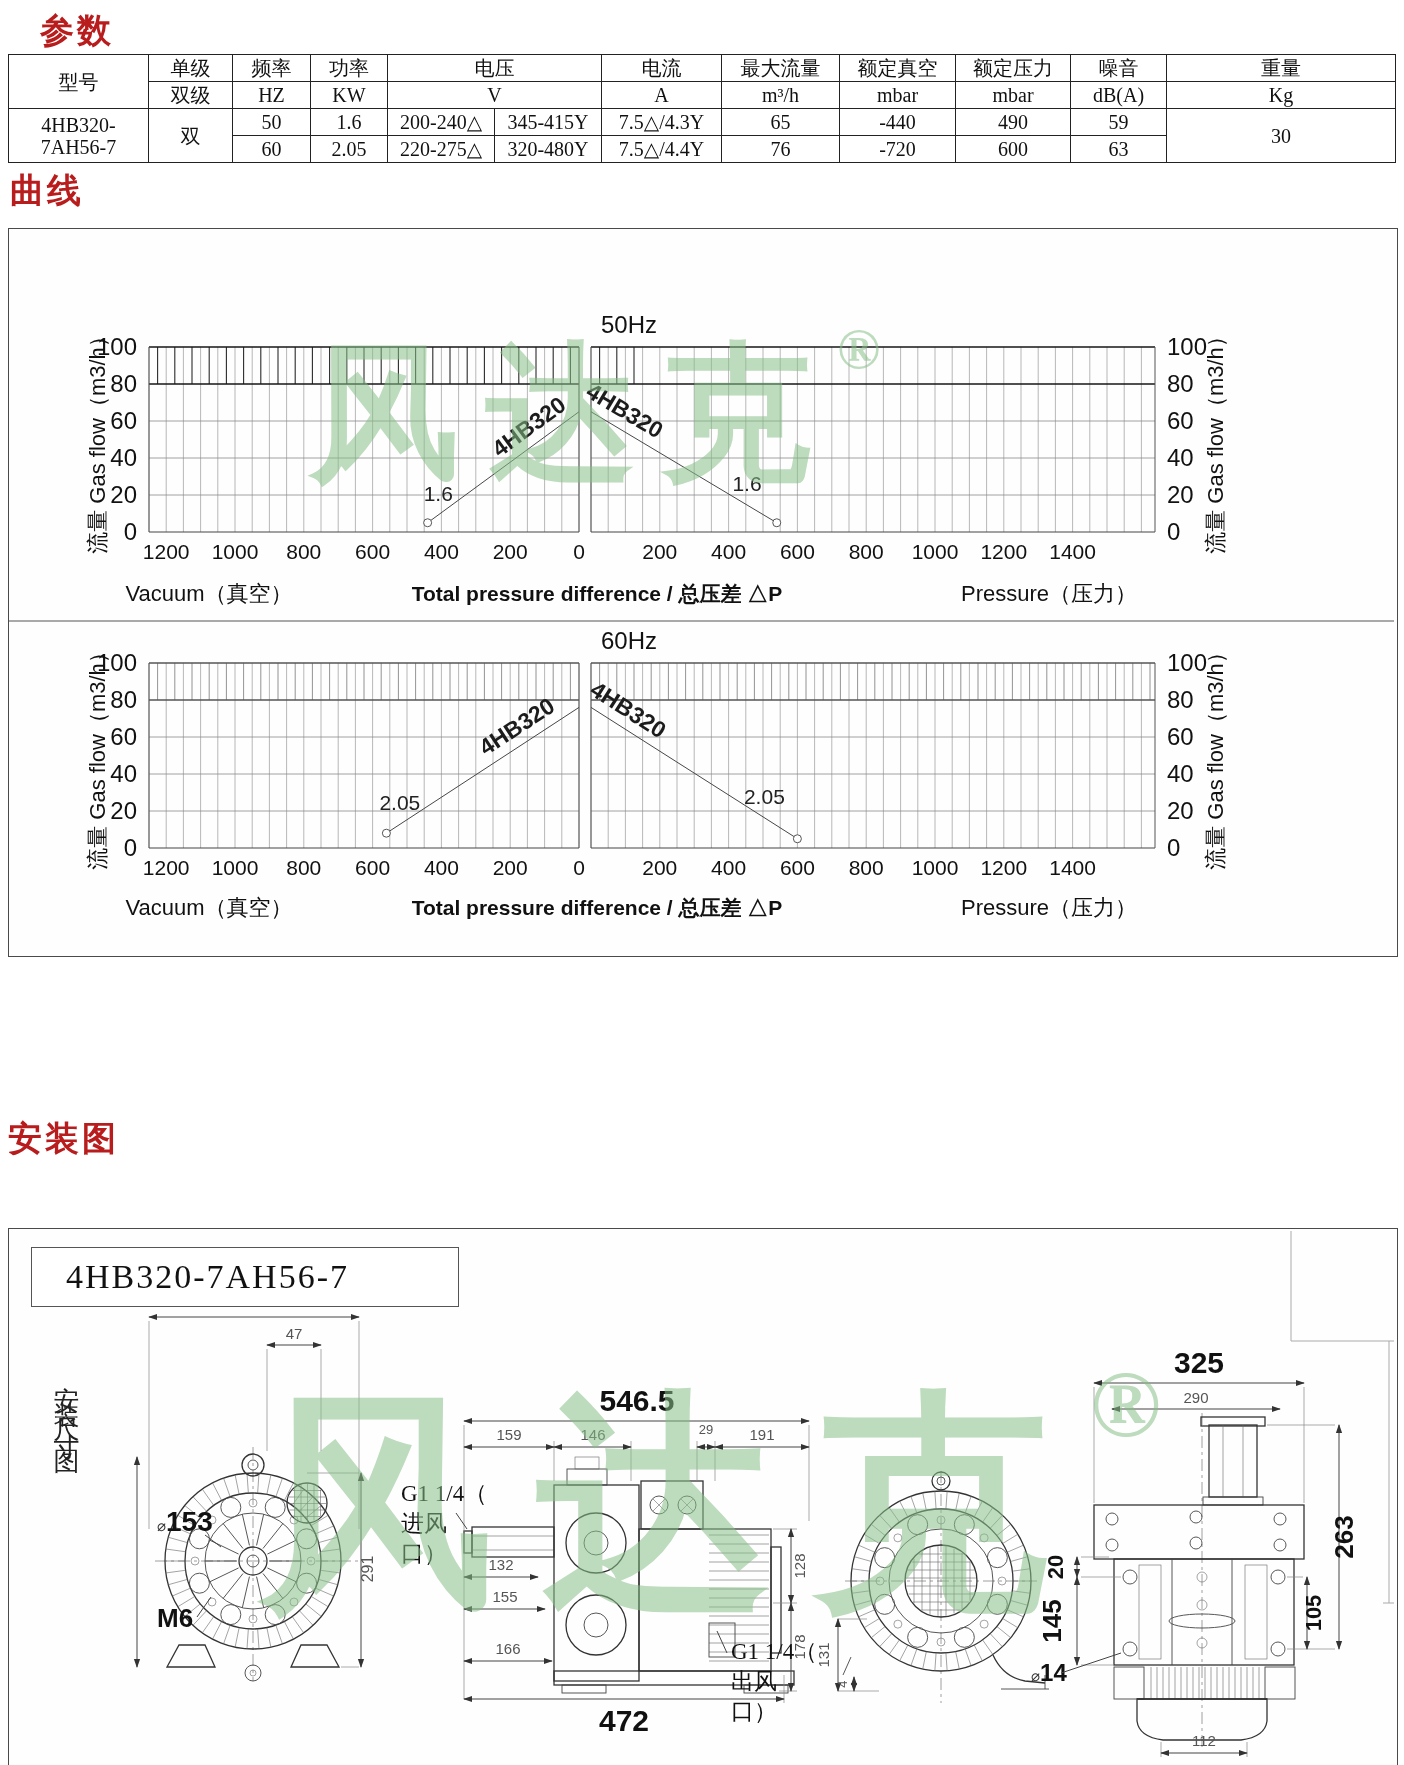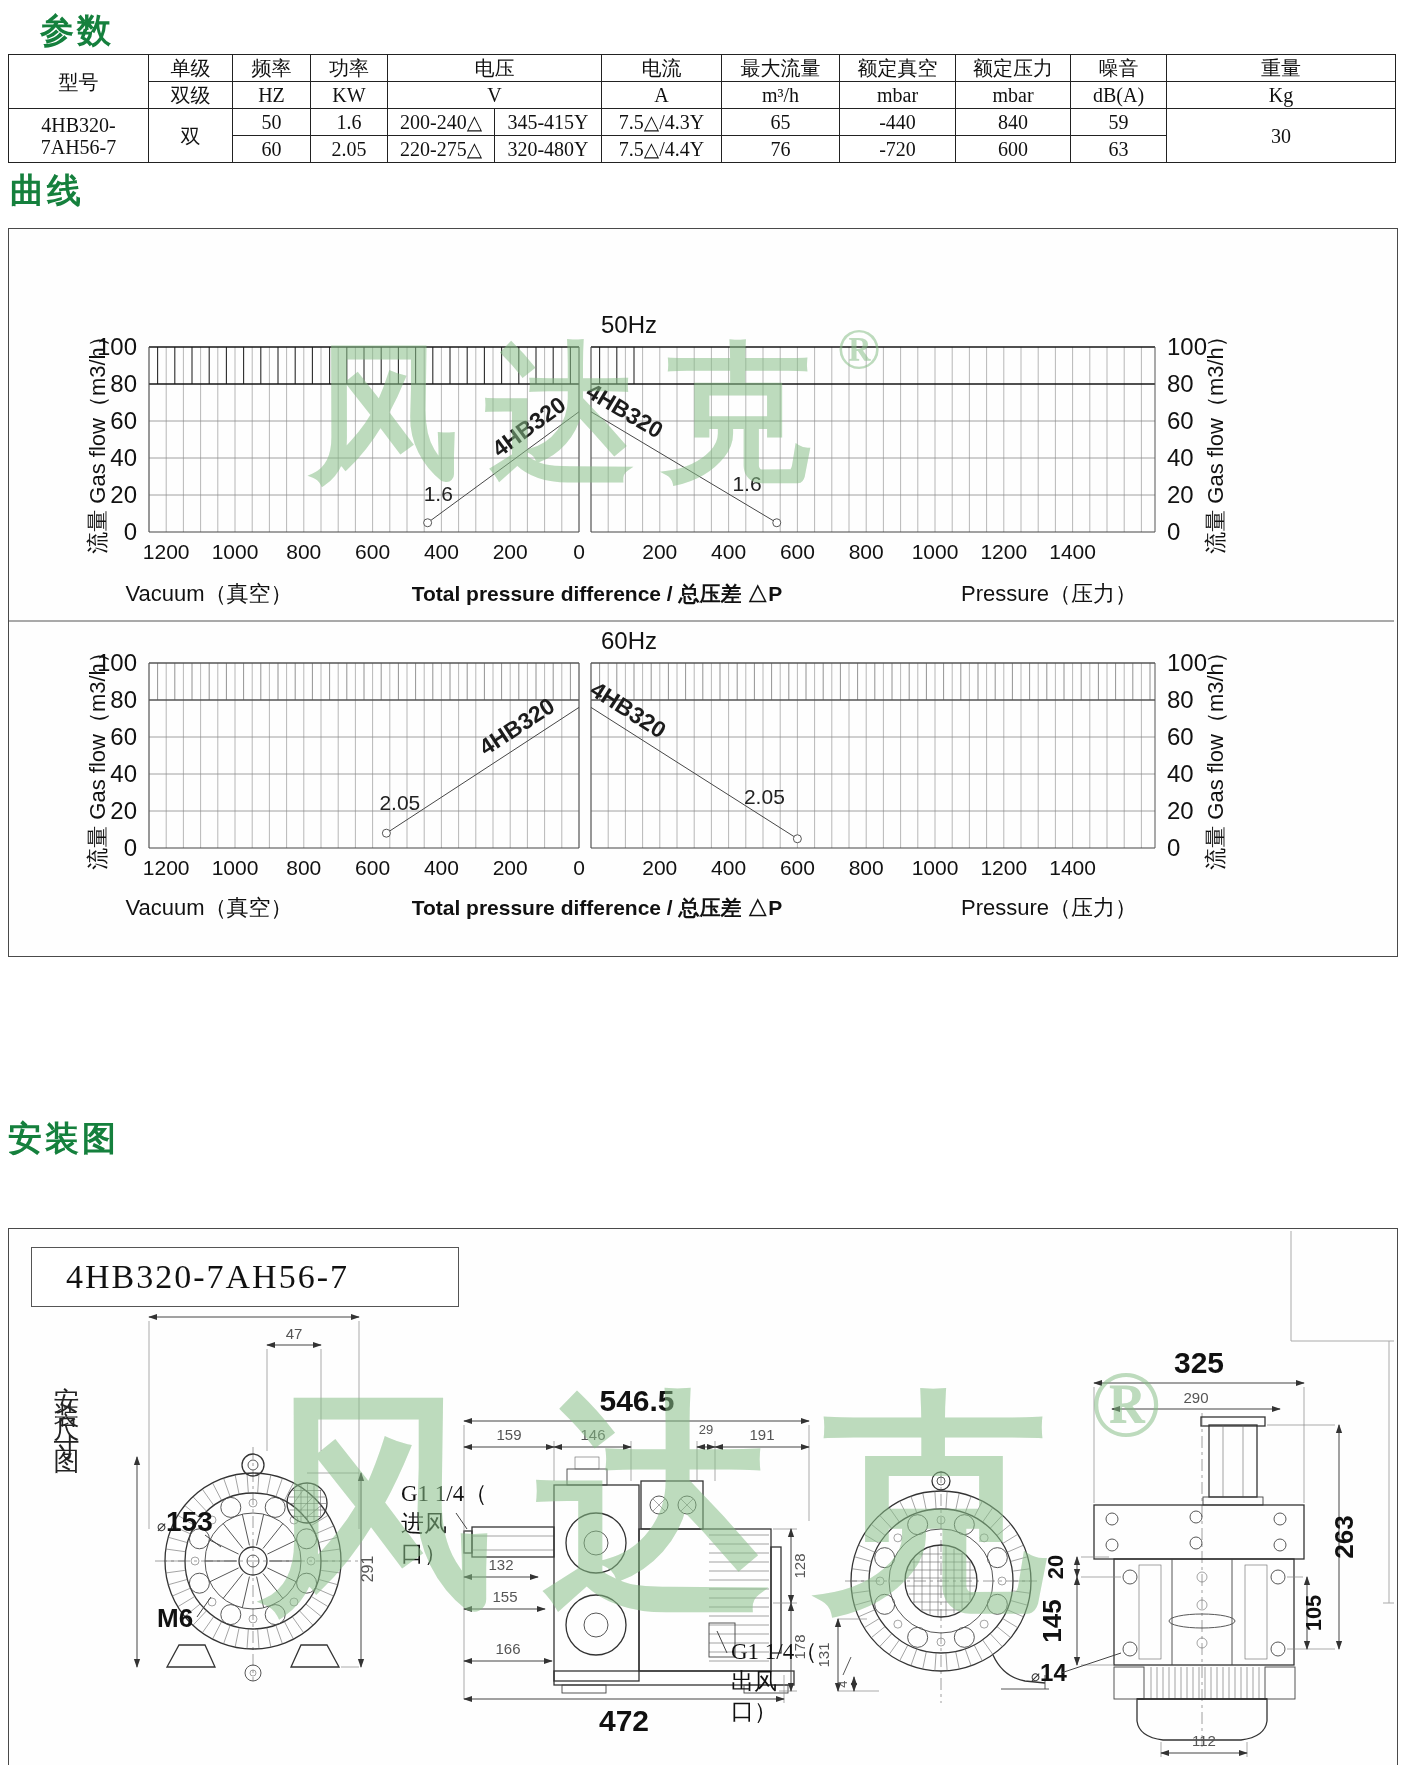--- a/index.html
+++ b/index.html
@@ -1,18 +1,18 @@
 <!DOCTYPE html>
 <html><head>
 <meta charset="utf-8">
 <style>
   html,body{margin:0;padding:0;background:#fff;}
   body{width:1404px;height:1765px;position:relative;font-family:"Liberation Serif",serif;color:#111;overflow:hidden;}
   .abs{position:absolute;}
-  .h1{font-size:34px;font-weight:600;letter-spacing:3px;color:#15803d;}
+  .h1{font-size:34px;font-weight:600;letter-spacing:3px;color:#b91c1c;}
   
   table.params{border-collapse:collapse;width:1388px;table-layout:fixed;}
   table.params td{border:1px solid #222;text-align:center;vertical-align:middle;font-size:20px;padding:0;height:26px;line-height:1.1;}
   table.params tr.h td{font-size:20px;}
   
   .frame{border:1.6px solid #4a4a4a;background:#fefefe;}
   .wm{position:absolute;pointer-events:none;color:rgba(134,190,134,.55);white-space:nowrap;z-index:5;}
   .wm-cn{font-family:Liberation Serif, serif;font-weight:700;margin-top:24px;}
   .wm-en{font-family:"Liberation Sans",sans-serif;font-weight:700;font-style:italic;}
   
@@ -96,21 +96,21 @@
   <tr>
     <td rowspan="2">4HB320-7AH56-7</td>
     <td rowspan="2">双</td>
     <td>50</td>
     <td>1.6</td>
     <td>200-240△</td>
     <td>345-415Y</td>
     <td>7.5△/4.3Y</td>
     <td>65</td>
     <td>-440</td>
-    <td>840</td>
+    <td>490</td>
     <td>59</td>
     <td rowspan="2">30</td>
   </tr>
   <tr>
     <td>60</td>
     <td>2.05</td>
     <td>220-275△</td>
     <td>320-480Y</td>
     <td>7.5△/4.4Y</td>
     <td>76</td>

